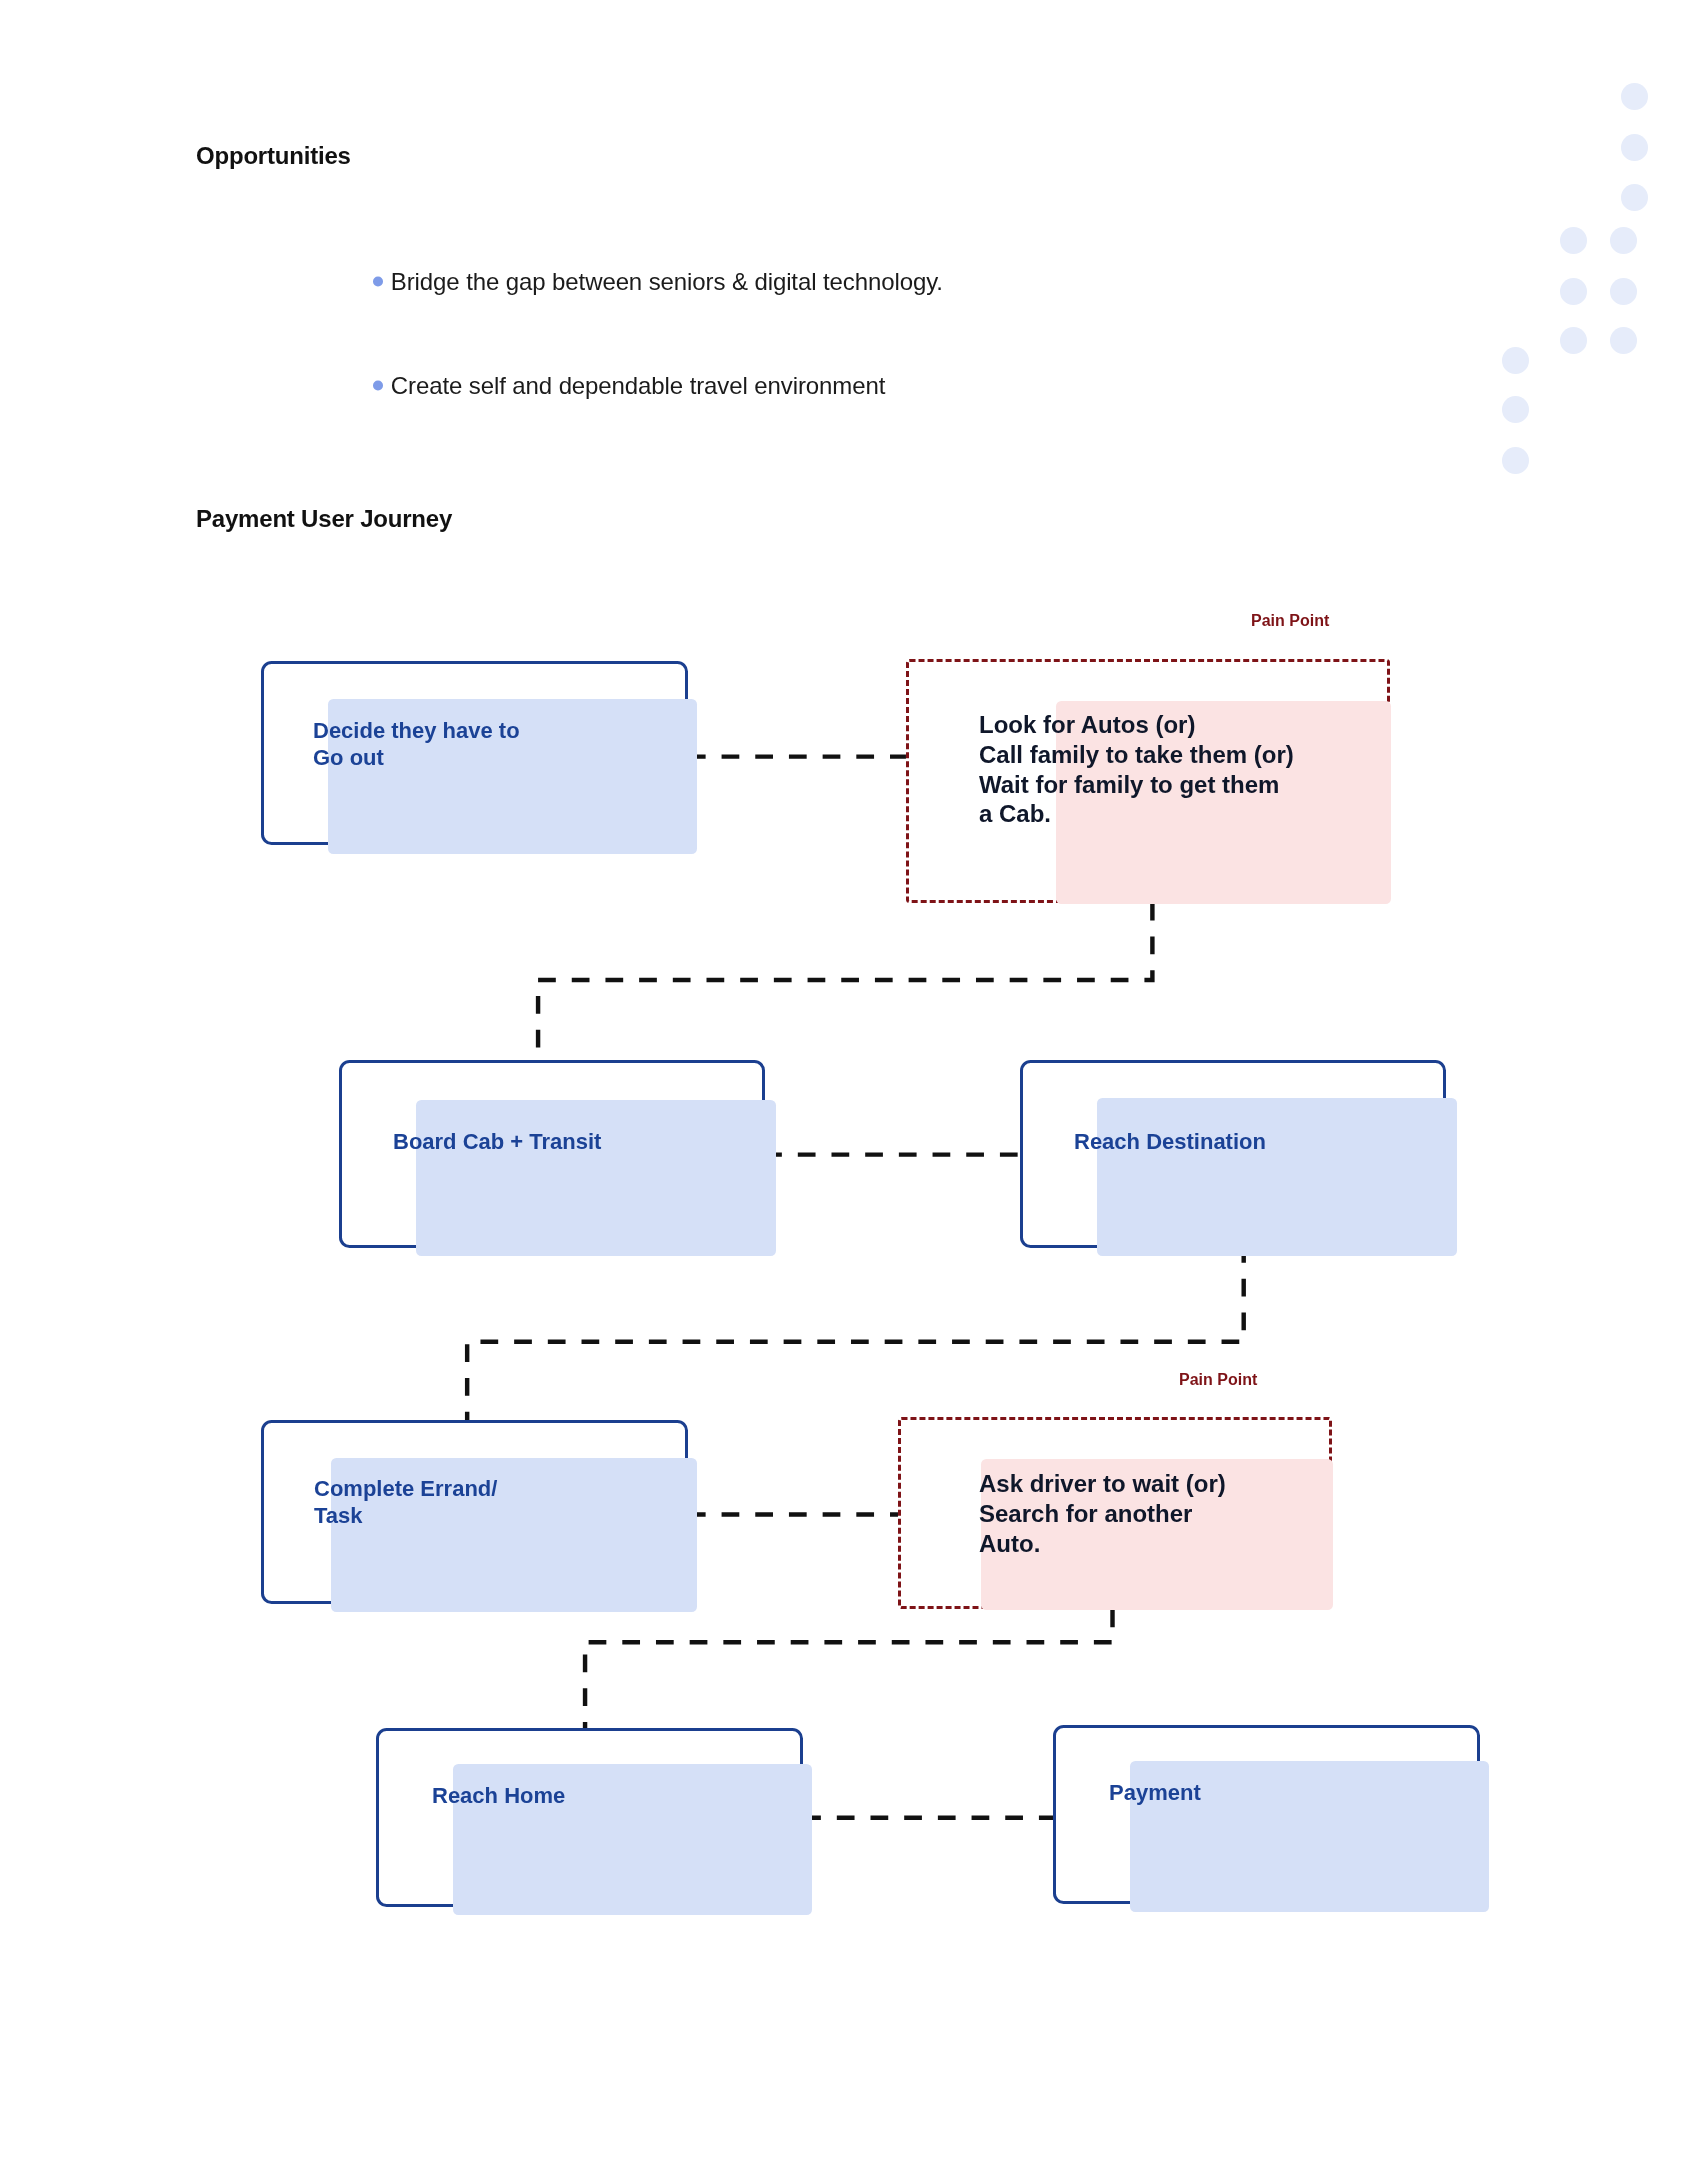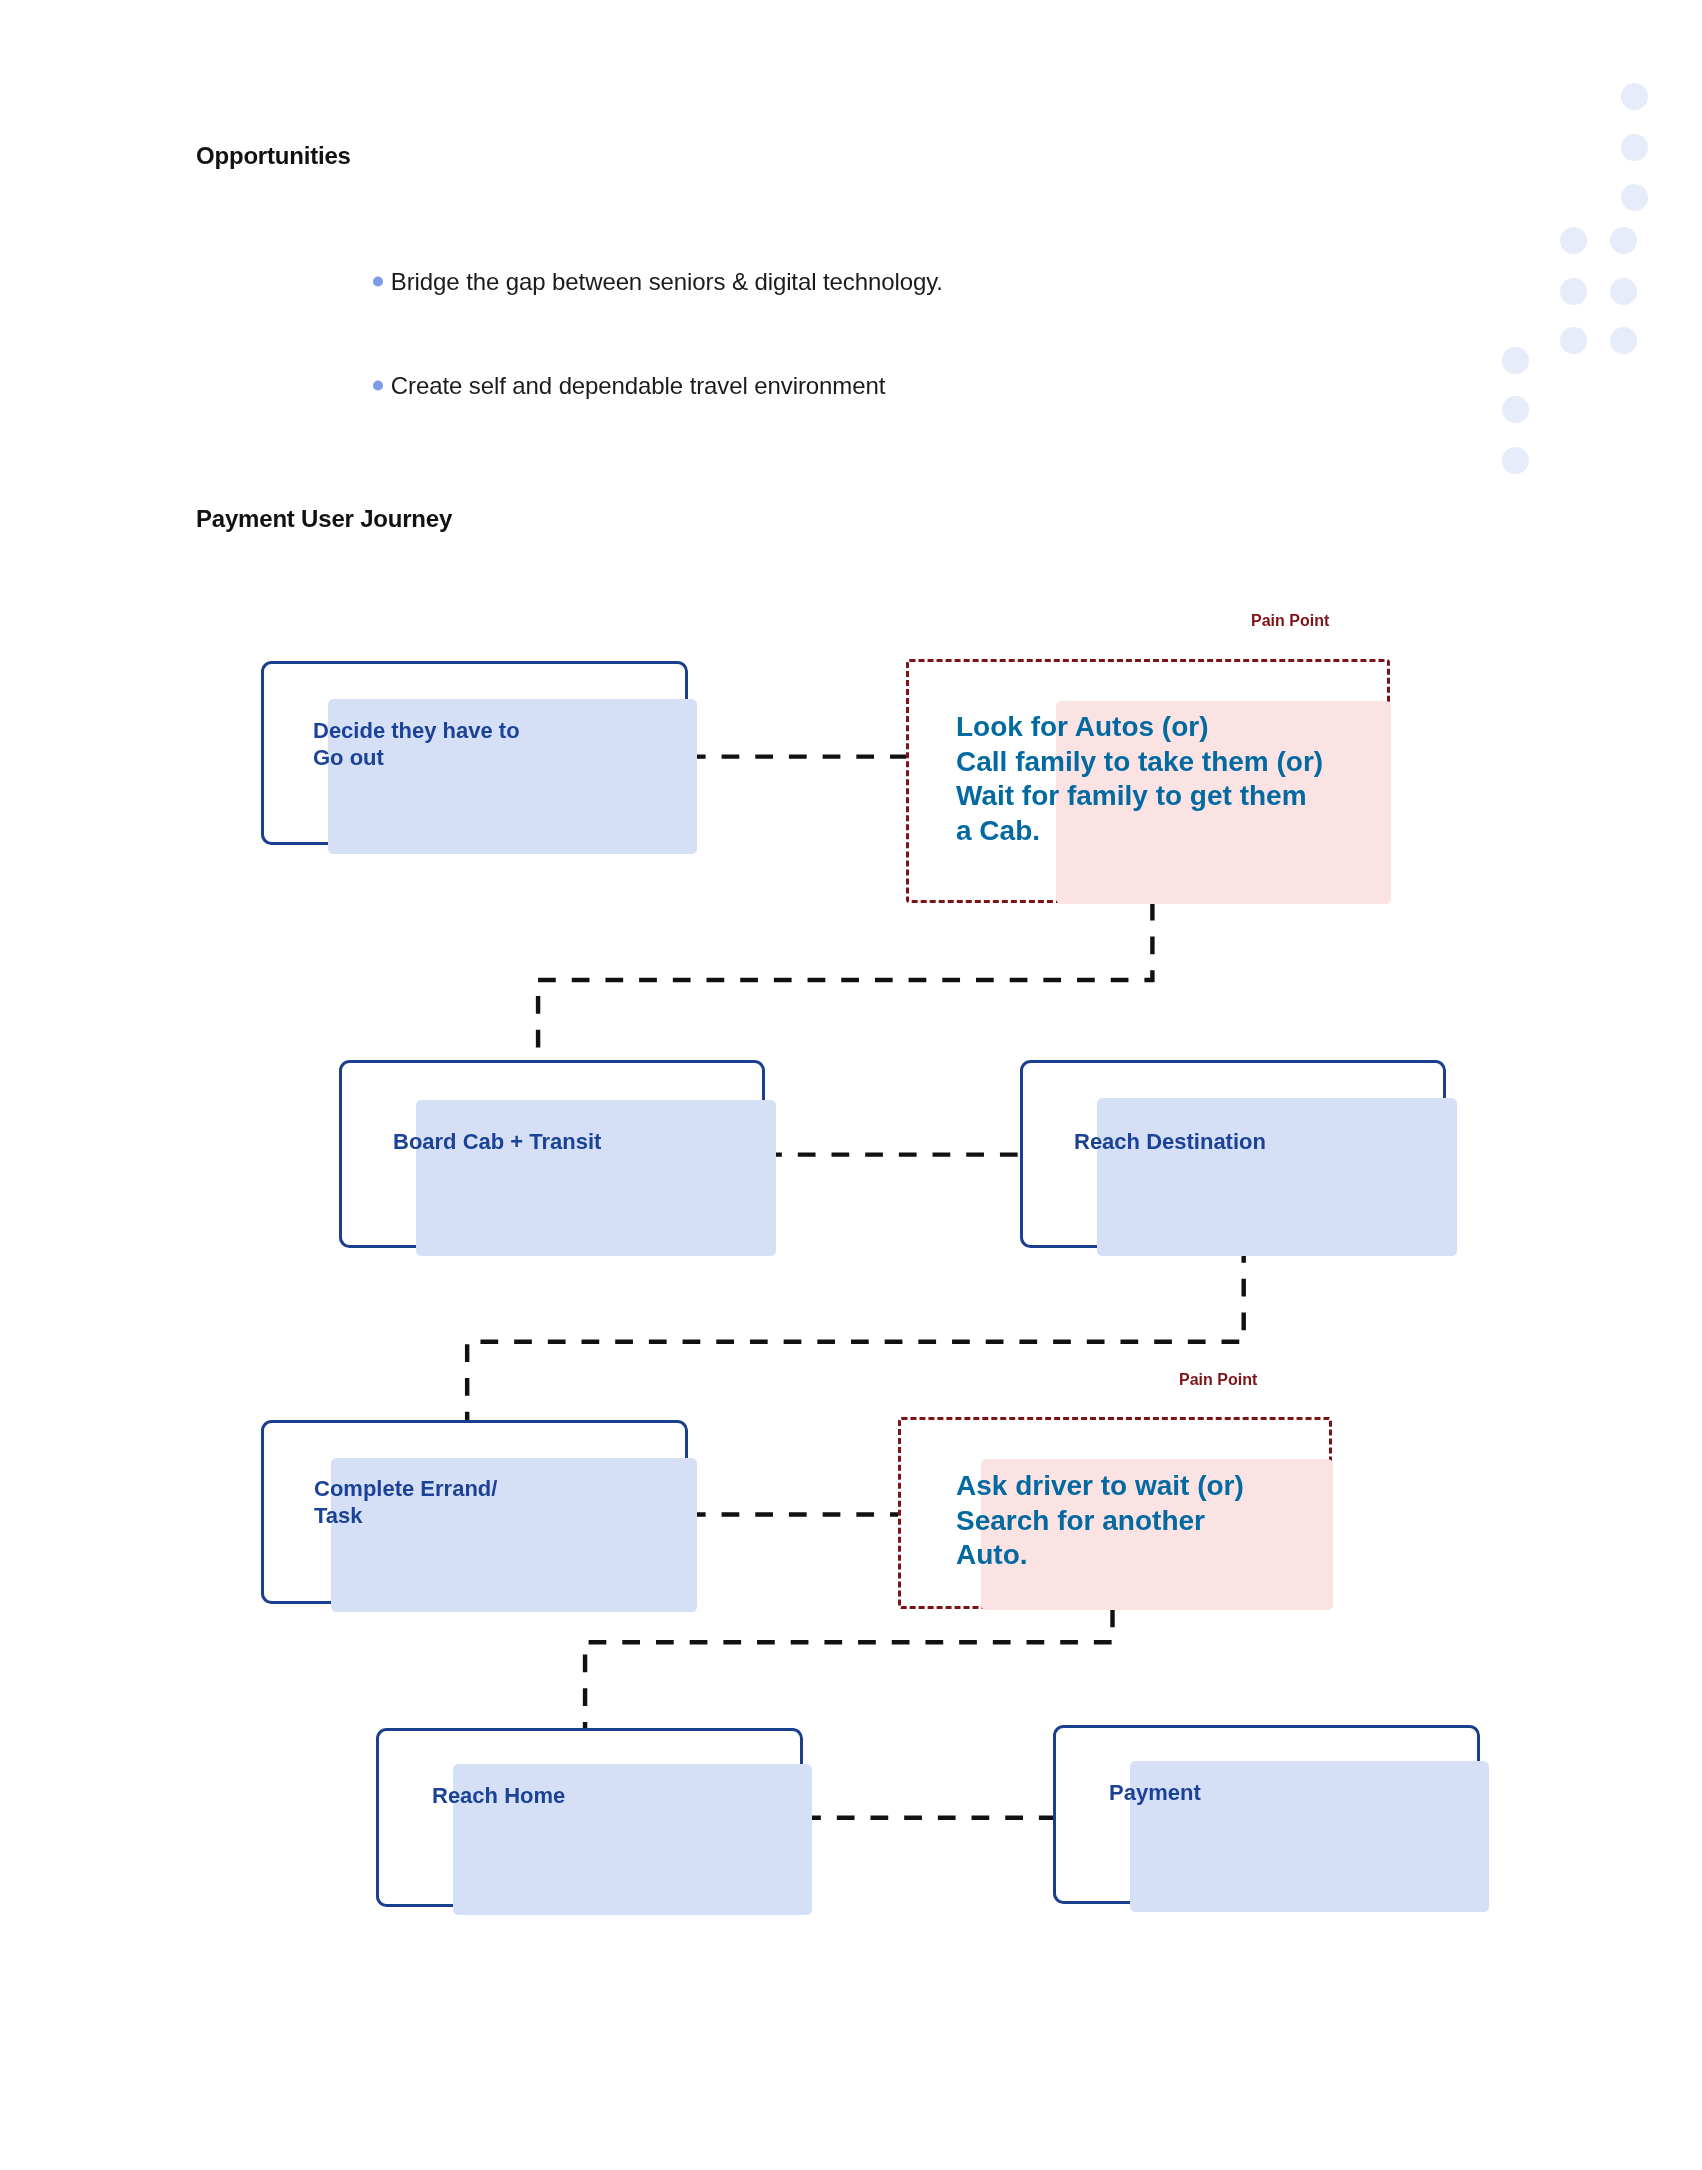--- a/index.html
+++ b/index.html
@@ -98,25 +98,26 @@
     border-radius: 3.5px;
     background: transparent;
   }
   .pain-fill {
     position: absolute;
     background: #FBE3E3;
     border-radius: 5.3px;
   }
   .pain-label {
     position: absolute;
-    font-size: 28px;
-    font-weight: bold;
-    color: #0369a1;
+    font-size: 24px;
+    font-weight: bold;
+    color: #0f172a;
     line-height: 1.24;
     white-space: pre-line;
+    margin-left: 23px;
   }
   .pain-title {
     position: absolute;
     font-size: 16px;
     font-weight: bold;
     color: #7E1317;
     white-space: nowrap;
   }
 </style>
 </head>

